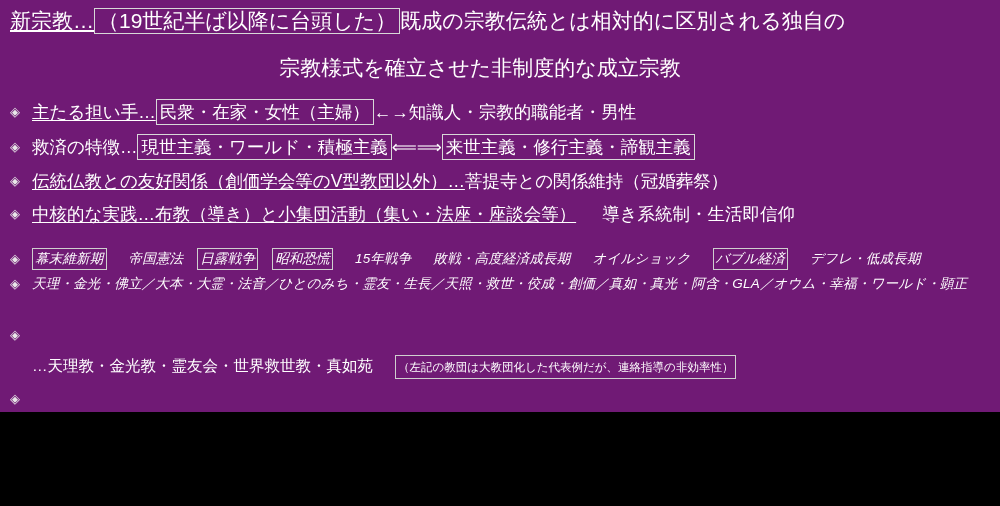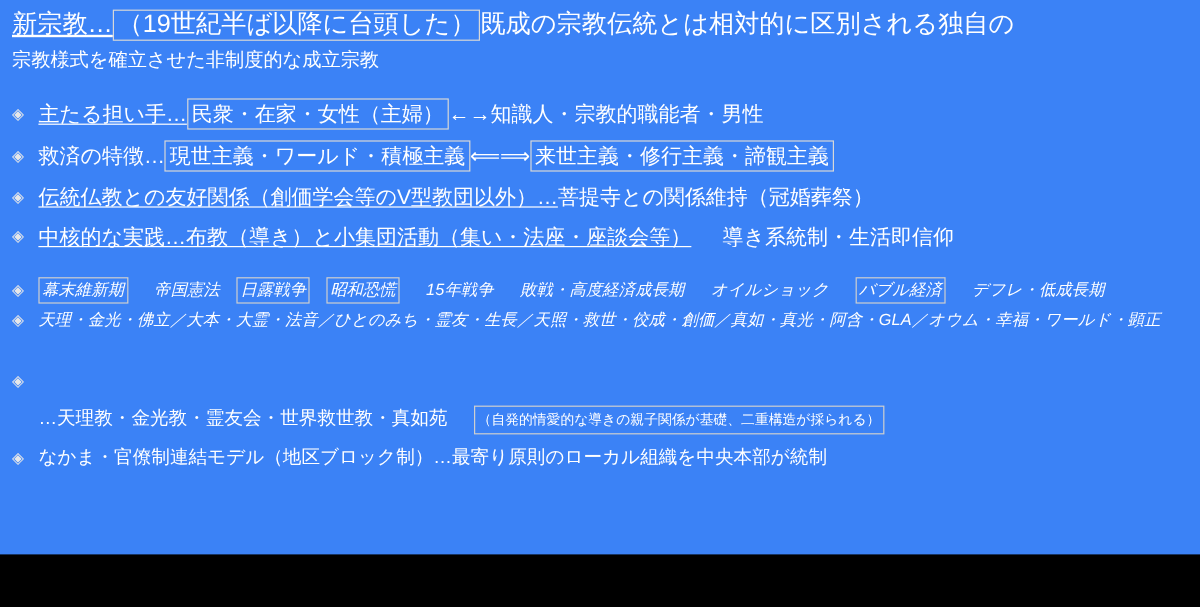--- a/index.html
+++ b/index.html
@@ -10,39 +10,41 @@
   body {
     width: 1000px;
     height: 506px;
     overflow: hidden;
     font-family: "Liberation Sans", sans-serif;
     color: #ffffff;
   }
   .slide {
     position: relative;
     width: 1000px;
-    height: 462px;
-    background: #3b82f6;
+    height: 412px;
+    background: #701a75;
     box-sizing: border-box;
     padding: 4px 10px 16px 10px;
   }
   
   .title-block {
     margin-top: 2px;
     text-align: left;
   }
   .title-line-1 {
     font-size: 21px;
     line-height: 30px;
     white-space: nowrap;
   }
   .title-line-2 {
-    font-size: 16px;
+    font-size: 21px;
     line-height: 30px;
+    text-align: center;
     padding-right: 40px;
+    margin-top: 17px;
   }
   .boxed {
     border: 1px solid #d8d8d8;
     padding: 0 3px;
     display: inline-block;
     line-height: 24px;
   }
   .u {
     text-decoration: underline;
     text-underline-offset: 2px;
@@ -182,25 +184,24 @@
   </div>
 
   <div class="group-3">
 
     <div class="row-md">
       <span class="bullet">◈</span>
     </div>
 
     <div class="row-md indent">
       <span class="content">
-        <span>…天理教・金光教・霊友会・世界救世教・真如苑</span><span class="sp-lg"></span><span class="tiny boxed-tight">（自発的情愛的な導きの親子関係が基礎、二重構造が採られる）</span>
+        <span>…天理教・金光教・霊友会・世界救世教・真如苑</span><span class="sp-lg"></span><span class="tiny boxed-tight">（左記の教団は大教団化した代表例だが、連絡指導の非効率性）</span>
       </span>
     </div>
 
     <div class="row-md">
       <span class="bullet">◈</span>
-      <span class="content">なかま・官僚制連結モデル（地区ブロック制）…最寄り原則のローカル組織を中央本部が統制</span>
     </div>
 
 
   </div>
 
 </div>
 
 </body></html>

